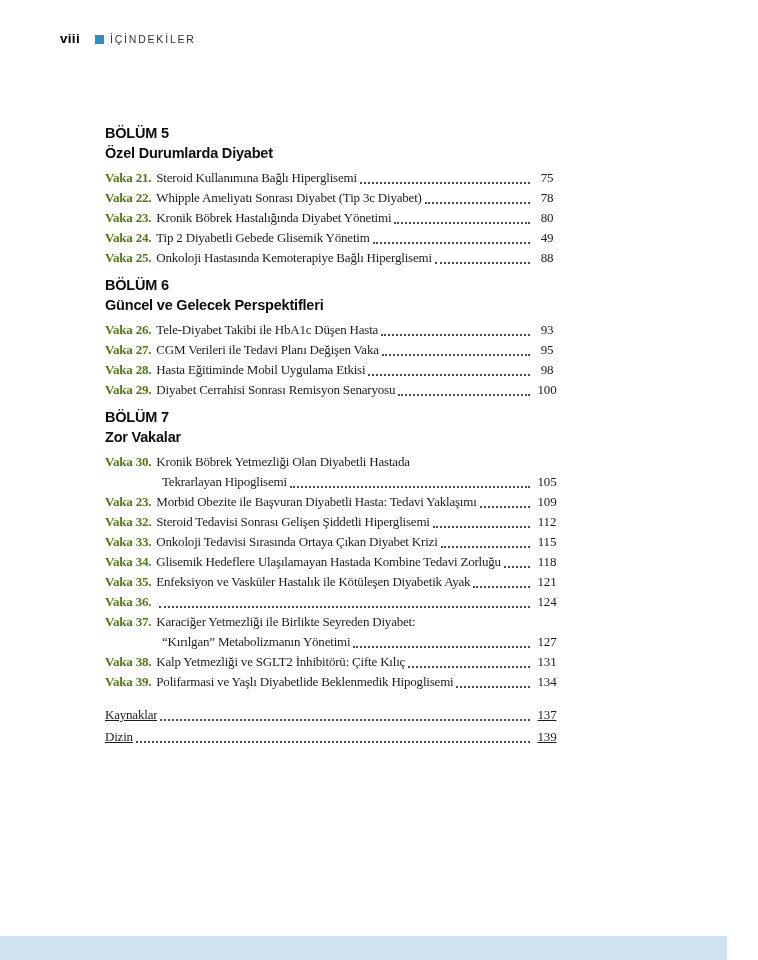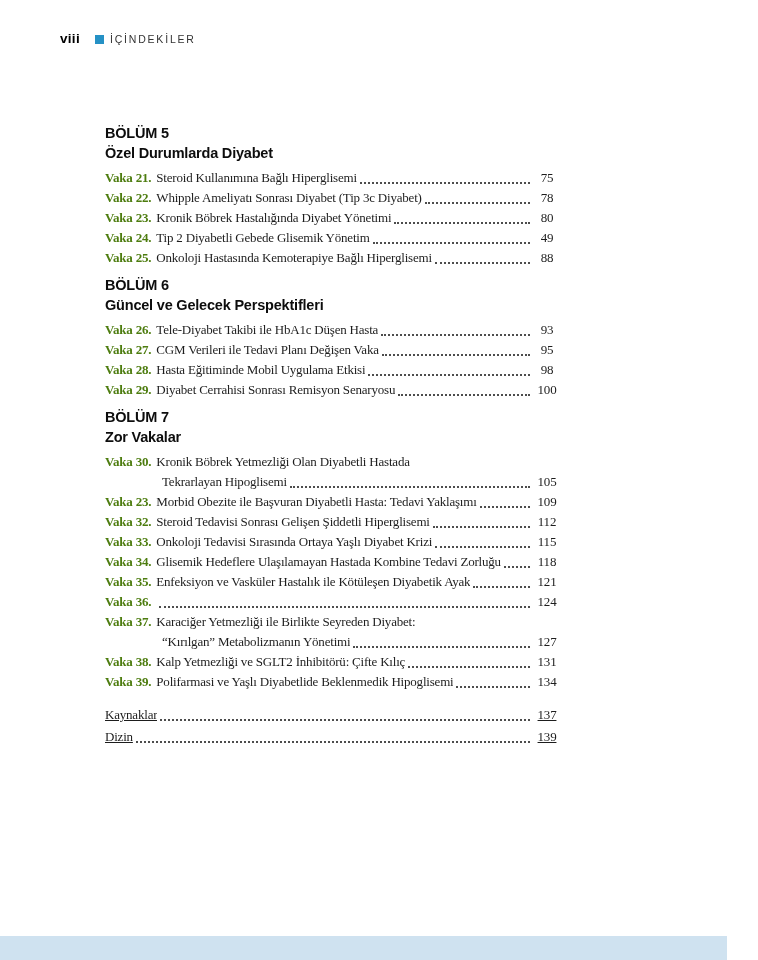--- a/index.html
+++ b/index.html
@@ -197,21 +197,21 @@
               <span class="page-ref">109</span>
             </div>
             <div class="entry-row">
               <span class="entry-label">Vaka 32.</span>
               <span class="entry-title">Steroid Tedavisi Sonrası Gelişen Şiddetli Hiperglisemi</span>
               <span class="leader"></span>
               <span class="page-ref">112</span>
             </div>
             <div class="entry-row">
               <span class="entry-label">Vaka 33.</span>
-              <span class="entry-title">Onkoloji Tedavisi Sırasında Ortaya Yaşlı Diyabet Krizi</span>
+              <span class="entry-title">Onkoloji Tedavisi Sırasında Ortaya Çıkan Diyabet Krizi</span>
               <span class="leader"></span>
               <span class="page-ref">115</span>
             </div>
             <div class="entry-row">
               <span class="entry-label">Vaka 34.</span>
               <span class="entry-title">Glisemik Hedeflere Ulaşılamayan Hastada Kombine Tedavi Zorluğu</span>
               <span class="leader"></span>
               <span class="page-ref">118</span>
             </div>
             <div class="entry-row">

